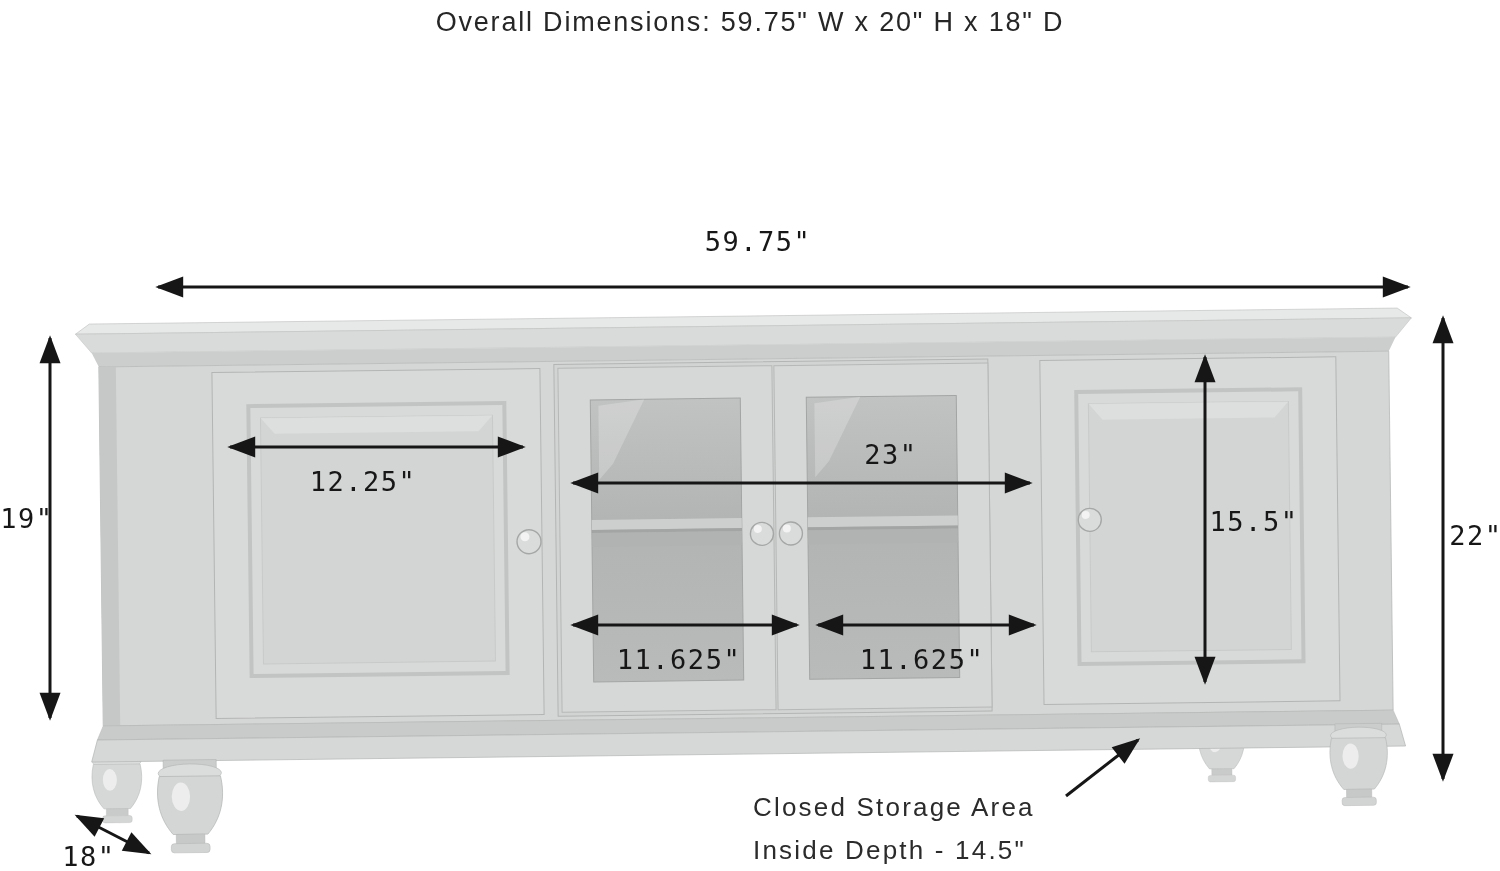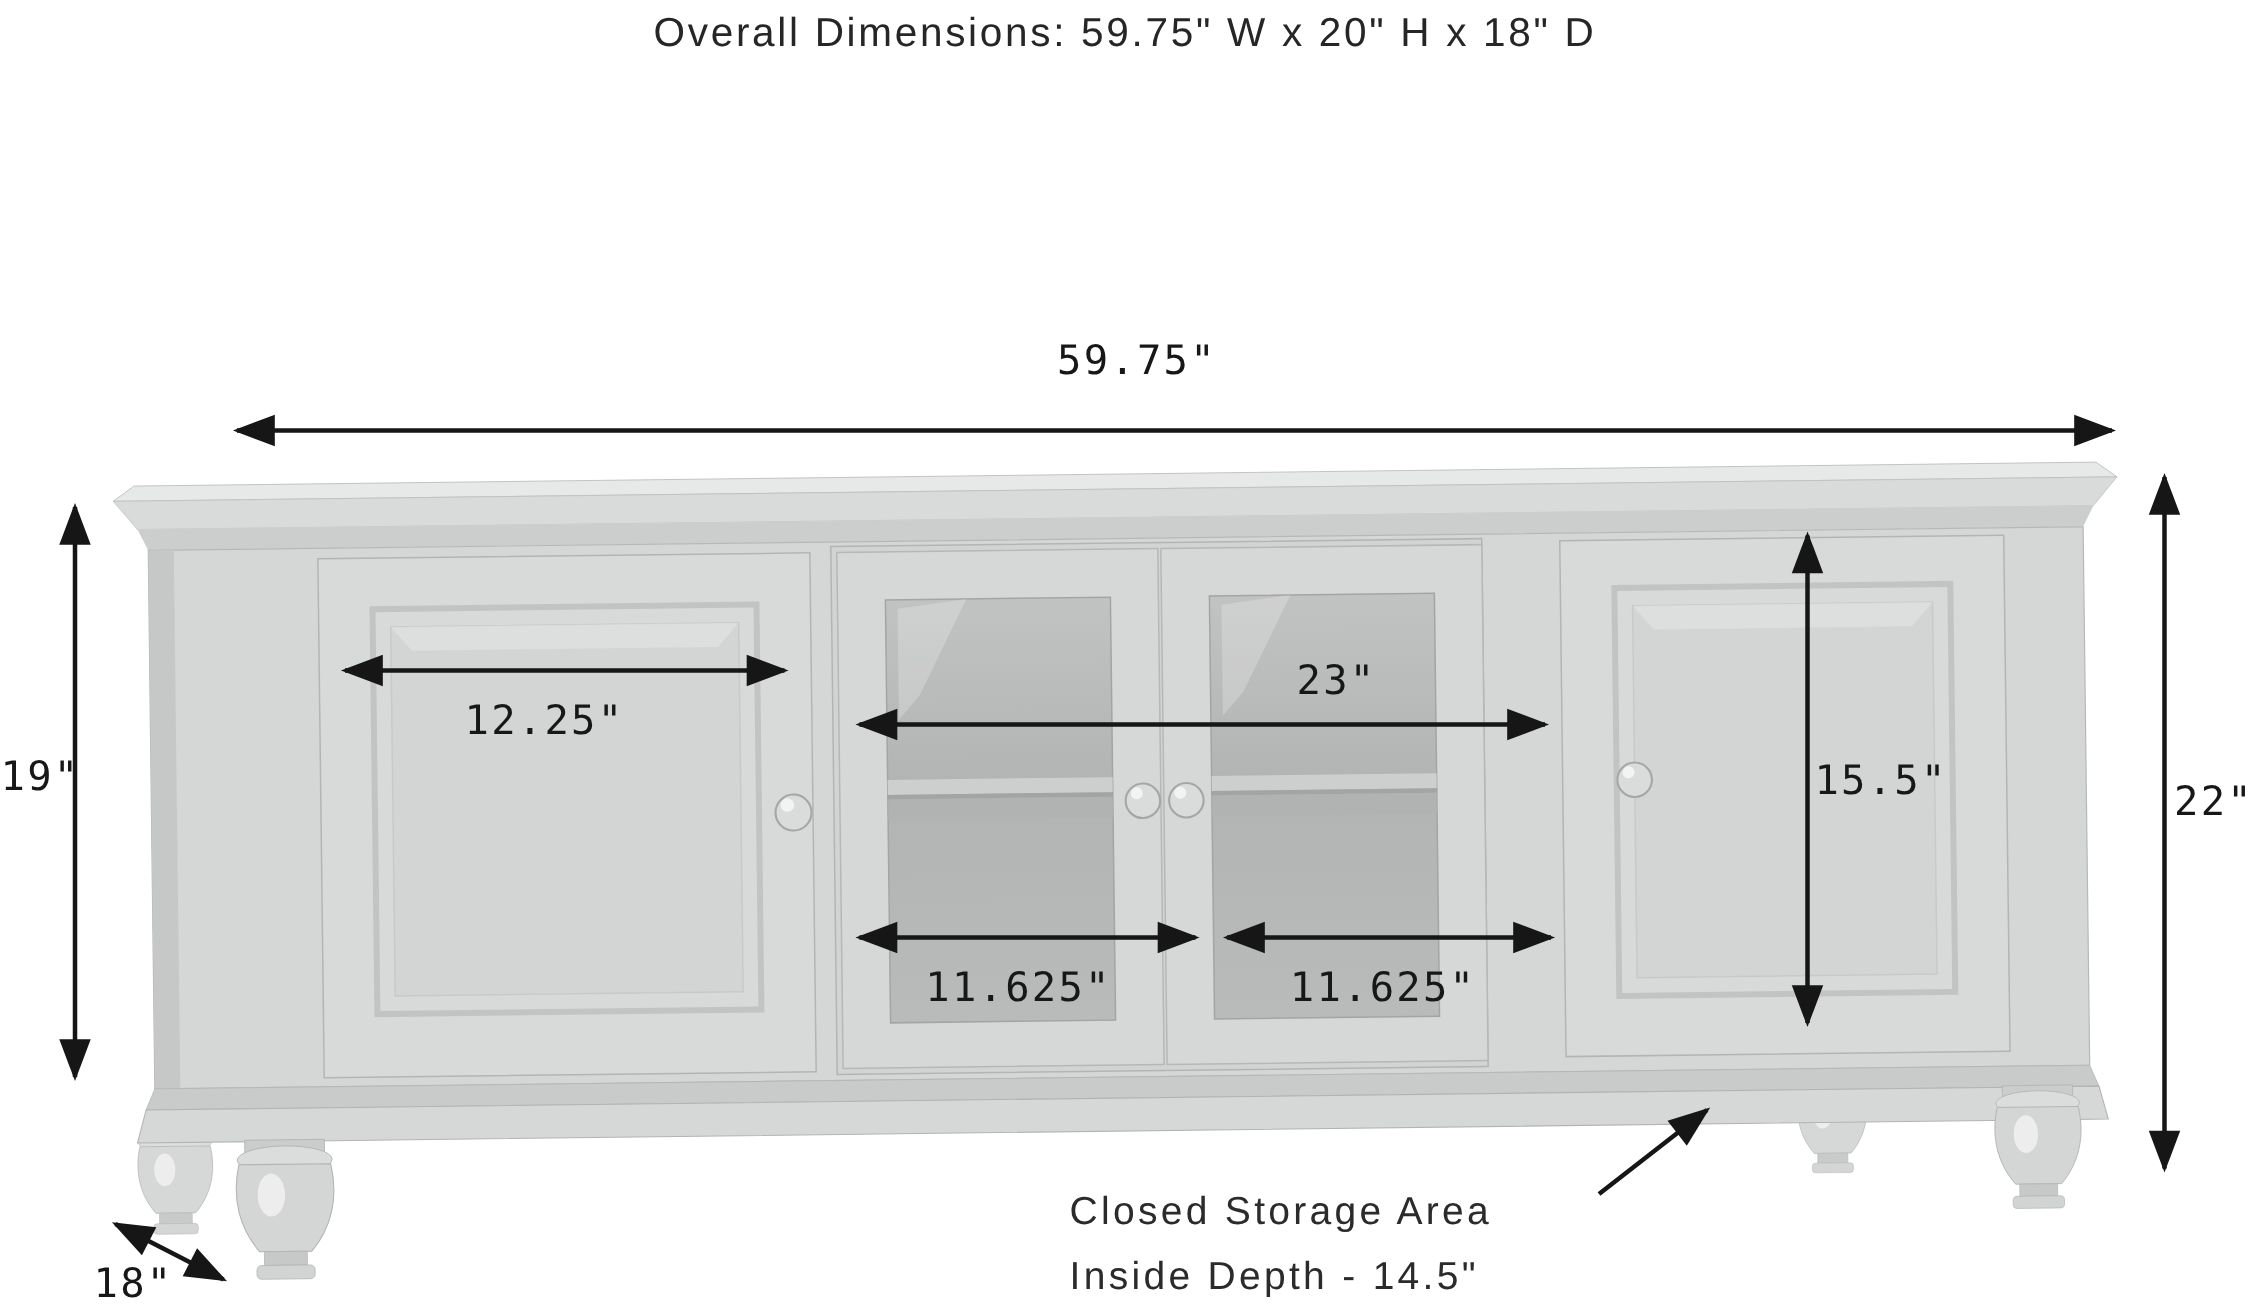--- a/index.html
+++ b/index.html
@@ -166,18 +166,18 @@
   <div class="label dim centered" style="left:891px;top:454px">23"</div>
 
   <div class="label dim centered" style="left:679px;top:659px">11.625"</div>
 
   <div class="label dim centered" style="left:922px;top:659px">11.625"</div>
 
   <div class="label dim centered" style="left:1254px;top:521px">15.5"</div>
 
   <div class="label dim centered" style="left:89px;top:856px">18"</div>
 
-  <div class="label caption" style="left:713px;top:786px">
+  <div class="label caption" style="left:753px;top:786px">
     <span class="note-line">Closed Storage Area</span>
     <span class="note-line">Inside Depth - 14.5"</span>
   </div>
 
 </div>
 
 </body></html>

